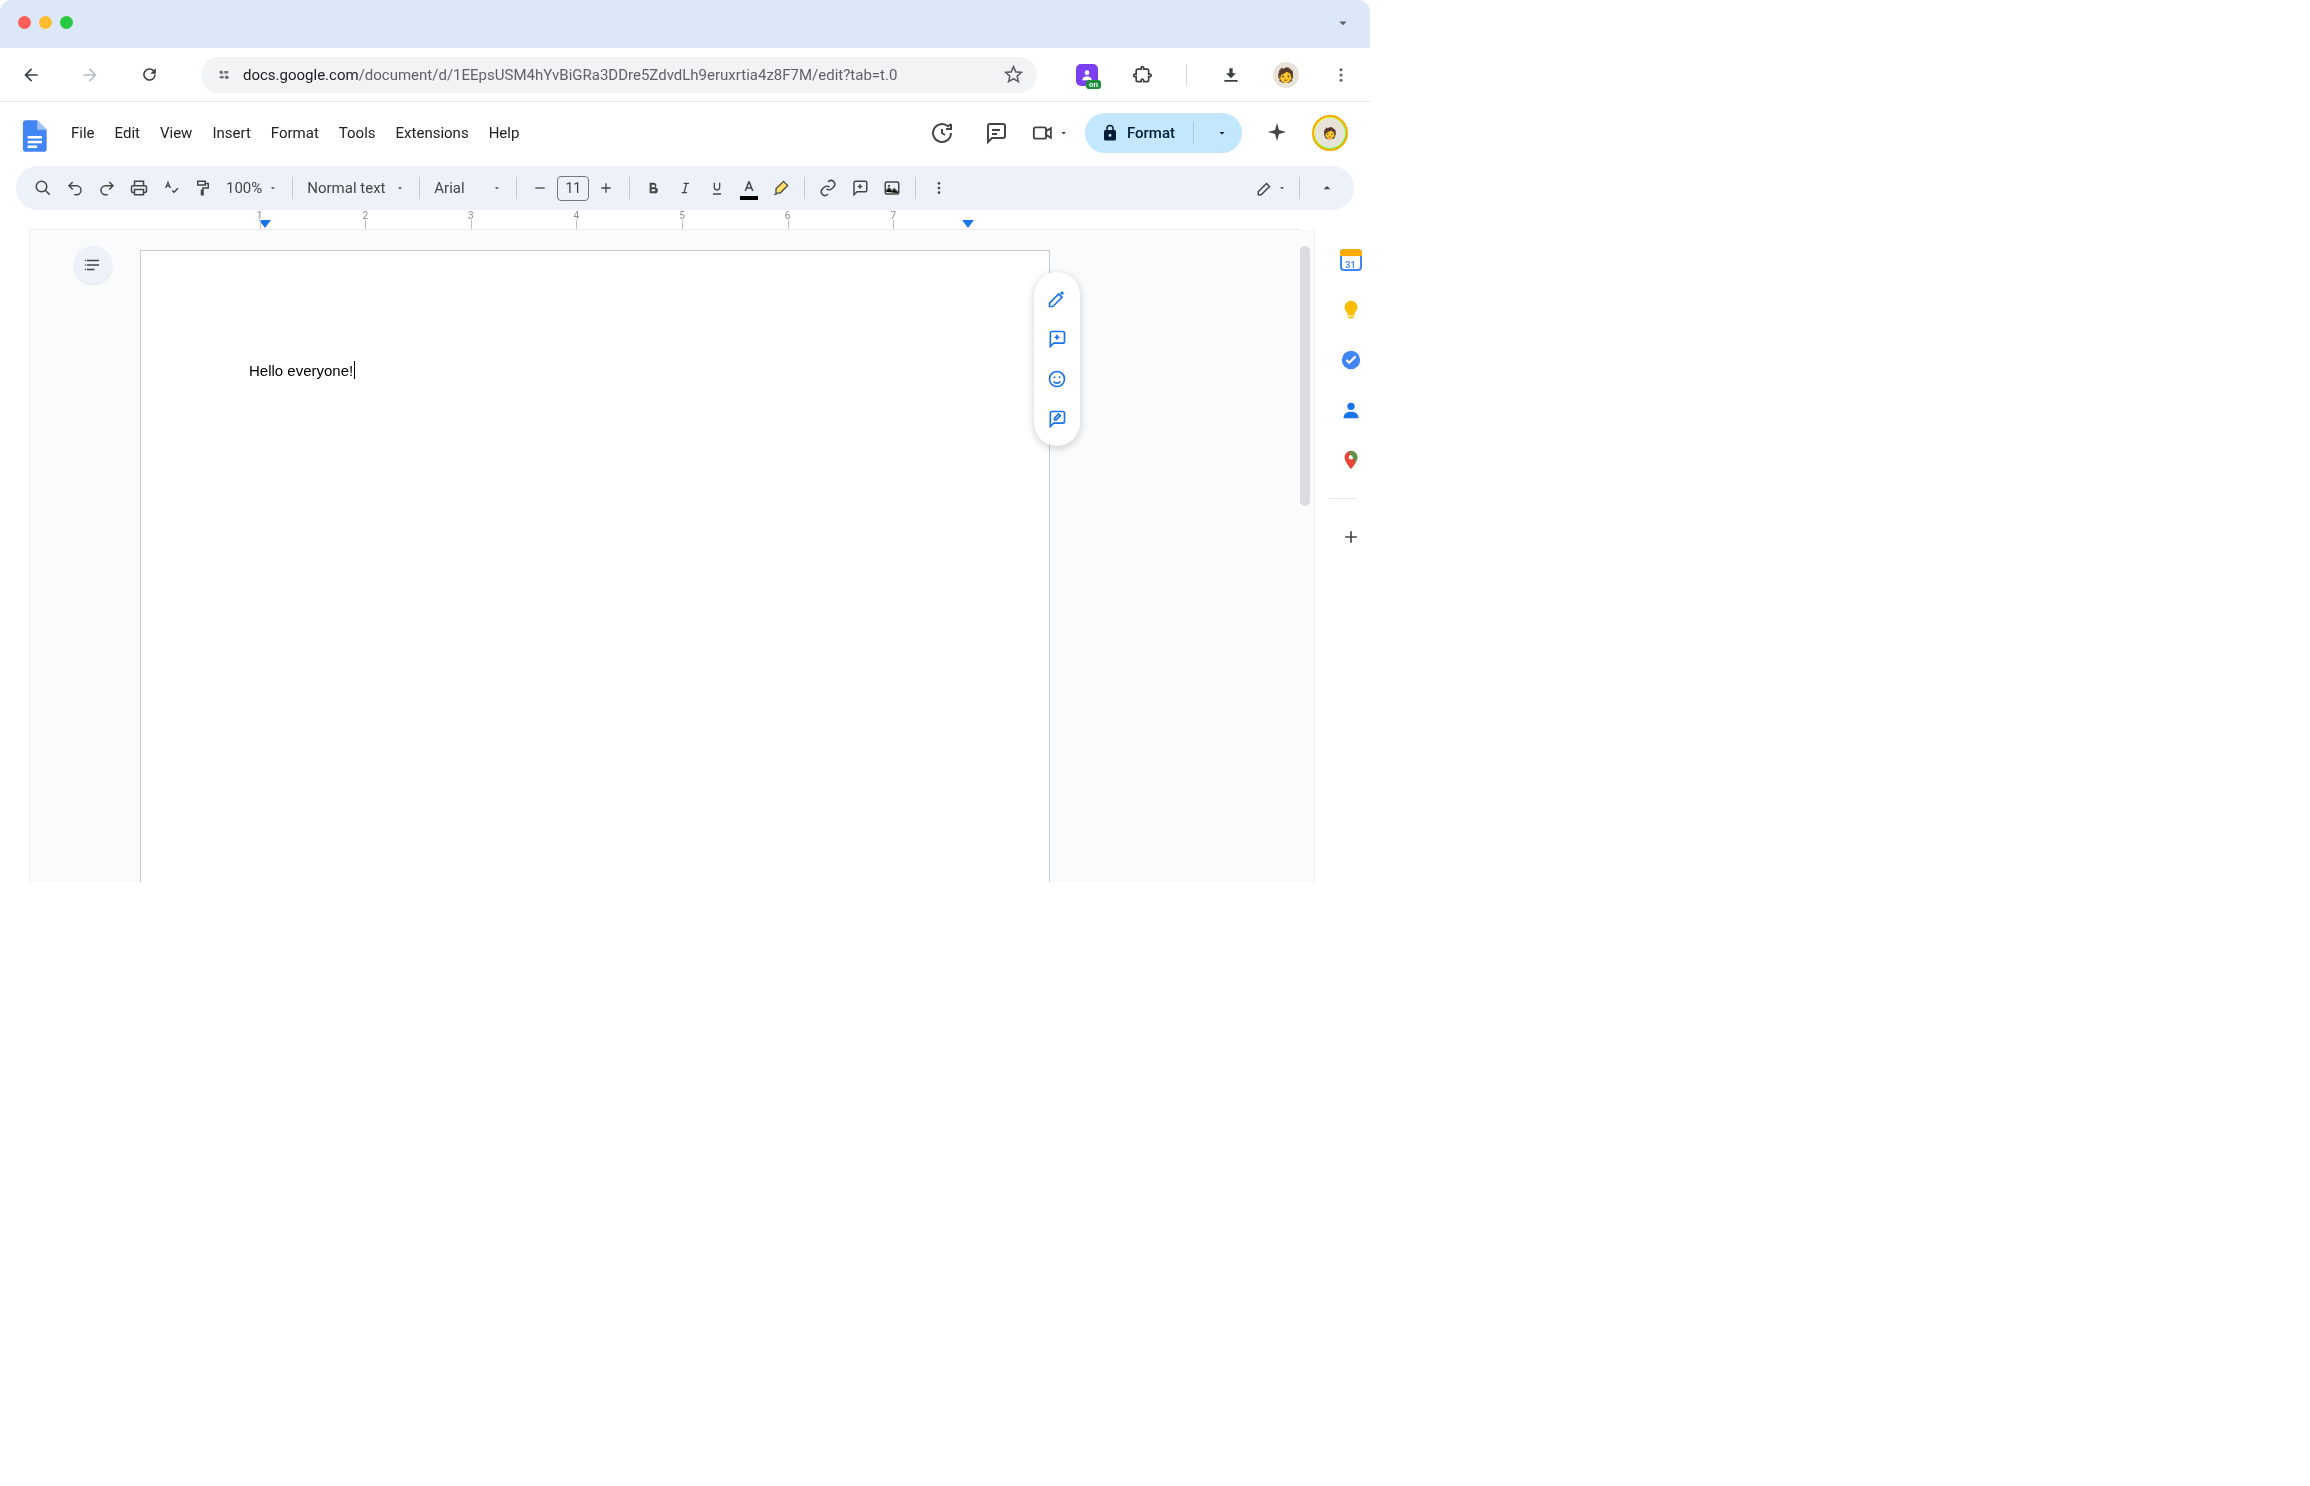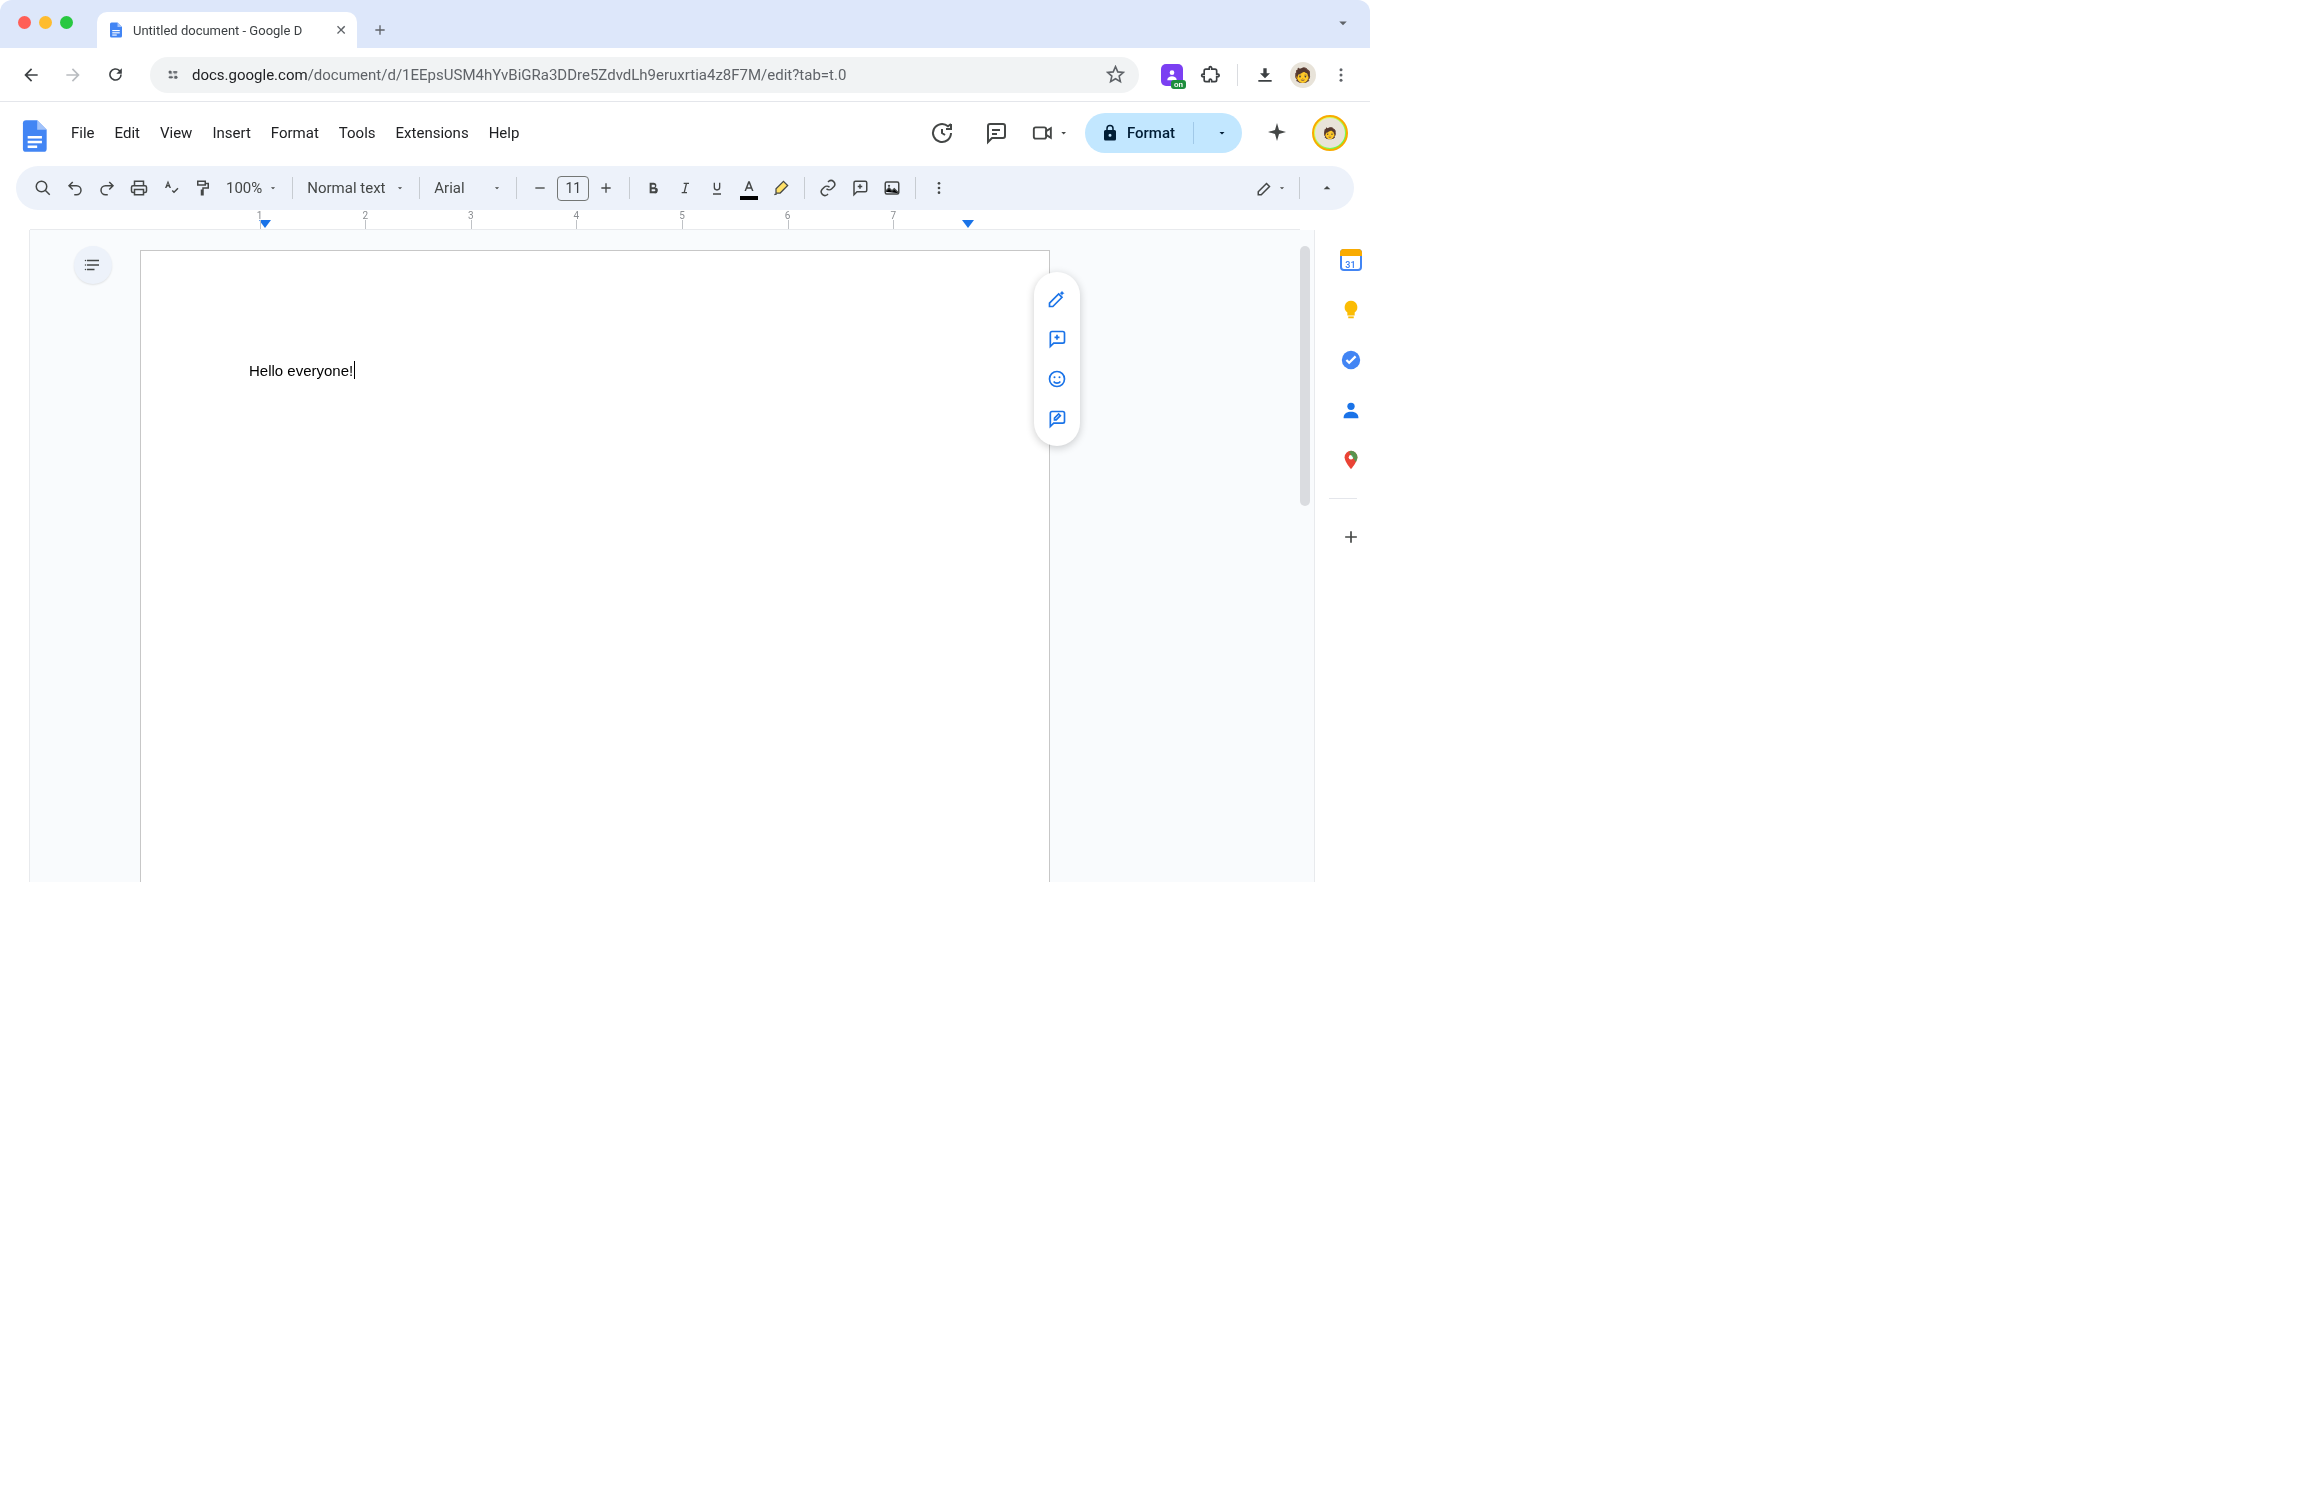--- a/index.html
+++ b/index.html
@@ -46,21 +46,21 @@
   .tab .close { margin-left:auto; color:#5f6368; font-size:14px; cursor:pointer; }
   .newtab { width:30px; height:30px; display:flex;align-items:center;justify-content:center; color:#444;margin-left:8px; margin-bottom:3px; cursor:pointer;}
   .browser-top .expand { position:absolute; right:18px; top:14px; color:#444; cursor:pointer;}
   
   .url-bar {
     background:#fff;
     height:54px;
     display:flex;
     align-items:center;
     padding: 16px 14px;
-    gap: 8px;
+    gap: 25px;
     border-bottom:1px solid #e4e6eb;
   }
   .nav-btn { width:34px;height:34px;border-radius:50%;display:flex;align-items:center;justify-content:center;color:#3c4043;cursor:pointer; }
   .nav-btn.disabled { color:#b9bcc0; }
   .addr {
     flex:1; background:#f1f3f4; height:36px; border-radius:18px;
     display:flex; align-items:center; padding:0 14px; gap:10px; color:#3c4043;
     margin-left:10px; margin-right:10px;
   }
   .addr .site-icon { color:#5f6368; }
@@ -156,40 +156,20 @@
   .scrollbar-fake{position:absolute;right:60px;top:246px;width:10px;height:260px;background:#dadce0;border-radius:10px;}
 </style>
 </head>
 <body>
 
 <div class="browser-top">
   <div class="traffic-lights">
     <div class="tl red"></div>
     <div class="tl yellow"></div>
     <div class="tl green"></div>
-  </div>
-  <div class="tabs-row">
-    <div class="tab">
-      <span class="favicon">
-        <svg viewBox="0 0 24 24" width="18" height="18">
-            <path fill="#4285f4" d="M14 2H6a2 2 0 0 0-2 2v16a2 2 0 0 0 2 2h12a2 2 0 0 0 2-2V8l-6-6z"></path>
-            <path fill="#a1c2fa" d="M14 2v6h6"></path>
-            <rect x="7" y="12" width="10" height="1.5" fill="#fff"></rect>
-            <rect x="7" y="15" width="10" height="1.5" fill="#fff"></rect>
-            <rect x="7" y="18" width="6" height="1.5" fill="#fff"></rect>
-          </svg>
-      </span>
-      <span>Untitled document - Google D</span>
-      <span class="close">✕</span>
-    </div>
-    <div class="newtab">
-      <svg width="16" height="16" viewBox="0 0 24 24">
-          <path fill="#5f6368" d="M19 13h-6v6h-2v-6H5v-2h6V5h2v6h6v2z"></path>
-        </svg>
-    </div>
   </div>
   <div class="expand">
     <svg width="18" height="18" viewBox="0 0 24 24">
         <path fill="#5f6368" d="M7 10l5 5 5-5z"></path>
       </svg>
   </div>
 </div>
 
 <div class="url-bar">
   <div class="nav-btn">

